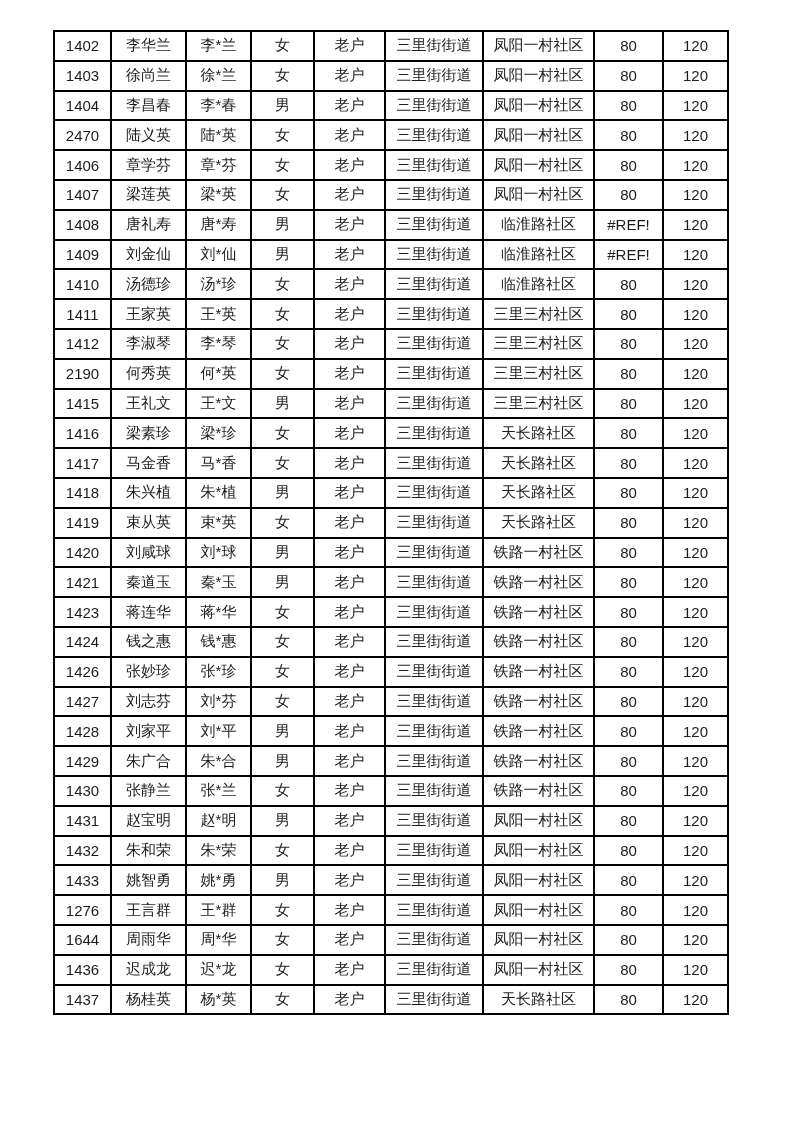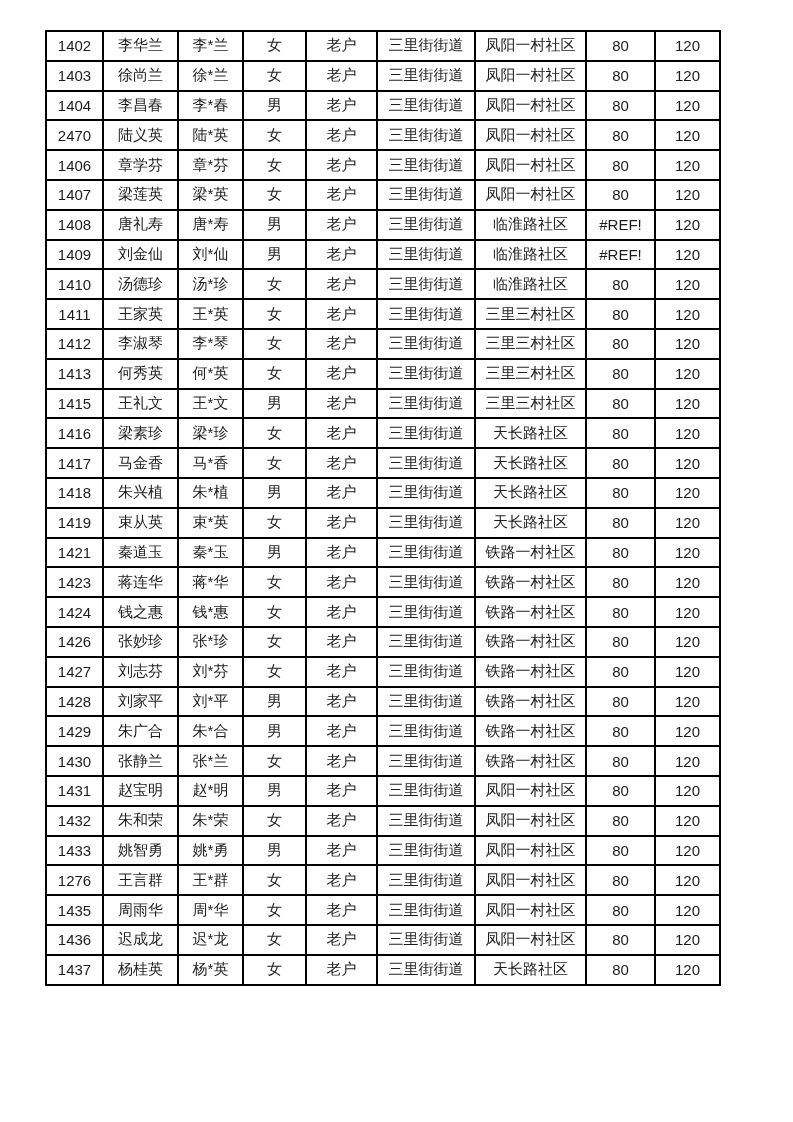--- a/index.html
+++ b/index.html
@@ -10,21 +10,21 @@
   }
   .page {
     position: relative;
     width: 793px;
     height: 1122px;
     background: #ffffff;
     overflow: hidden;
   }
   .sheet {
     position: absolute;
-    left: 45px;
+    left: 53px;
     top: 30px;
   }
   table.grid {
     border-collapse: collapse;
     table-layout: fixed;
     width: 674px;
   }
   table.grid td {
     border: 2px solid #000000;
     padding: 0;
@@ -200,21 +200,21 @@
     <td>李淑琴</td>
     <td>李*琴</td>
     <td>女</td>
     <td>老户</td>
     <td>三里街街道</td>
     <td>三里三村社区</td>
     <td>80</td>
     <td>120</td>
   </tr>
           <tr>
-    <td>1413</td>
+    <td>2190</td>
     <td>何秀英</td>
     <td>何*英</td>
     <td>女</td>
     <td>老户</td>
     <td>三里街街道</td>
     <td>三里三村社区</td>
     <td>80</td>
     <td>120</td>
   </tr>
           <tr>
@@ -266,20 +266,31 @@
     <td>束从英</td>
     <td>束*英</td>
     <td>女</td>
     <td>老户</td>
     <td>三里街街道</td>
     <td>天长路社区</td>
     <td>80</td>
     <td>120</td>
   </tr>
           <tr>
+    <td>1420</td>
+    <td>刘咸球</td>
+    <td>刘*球</td>
+    <td>男</td>
+    <td>老户</td>
+    <td>三里街街道</td>
+    <td>铁路一村社区</td>
+    <td>80</td>
+    <td>120</td>
+  </tr>
+          <tr>
     <td>1421</td>
     <td>秦道玉</td>
     <td>秦*玉</td>
     <td>男</td>
     <td>老户</td>
     <td>三里街街道</td>
     <td>铁路一村社区</td>
     <td>80</td>
     <td>120</td>
   </tr>
@@ -398,21 +409,21 @@
     <td>王言群</td>
     <td>王*群</td>
     <td>女</td>
     <td>老户</td>
     <td>三里街街道</td>
     <td>凤阳一村社区</td>
     <td>80</td>
     <td>120</td>
   </tr>
           <tr>
-    <td>1435</td>
+    <td>1644</td>
     <td>周雨华</td>
     <td>周*华</td>
     <td>女</td>
     <td>老户</td>
     <td>三里街街道</td>
     <td>凤阳一村社区</td>
     <td>80</td>
     <td>120</td>
   </tr>
           <tr>

